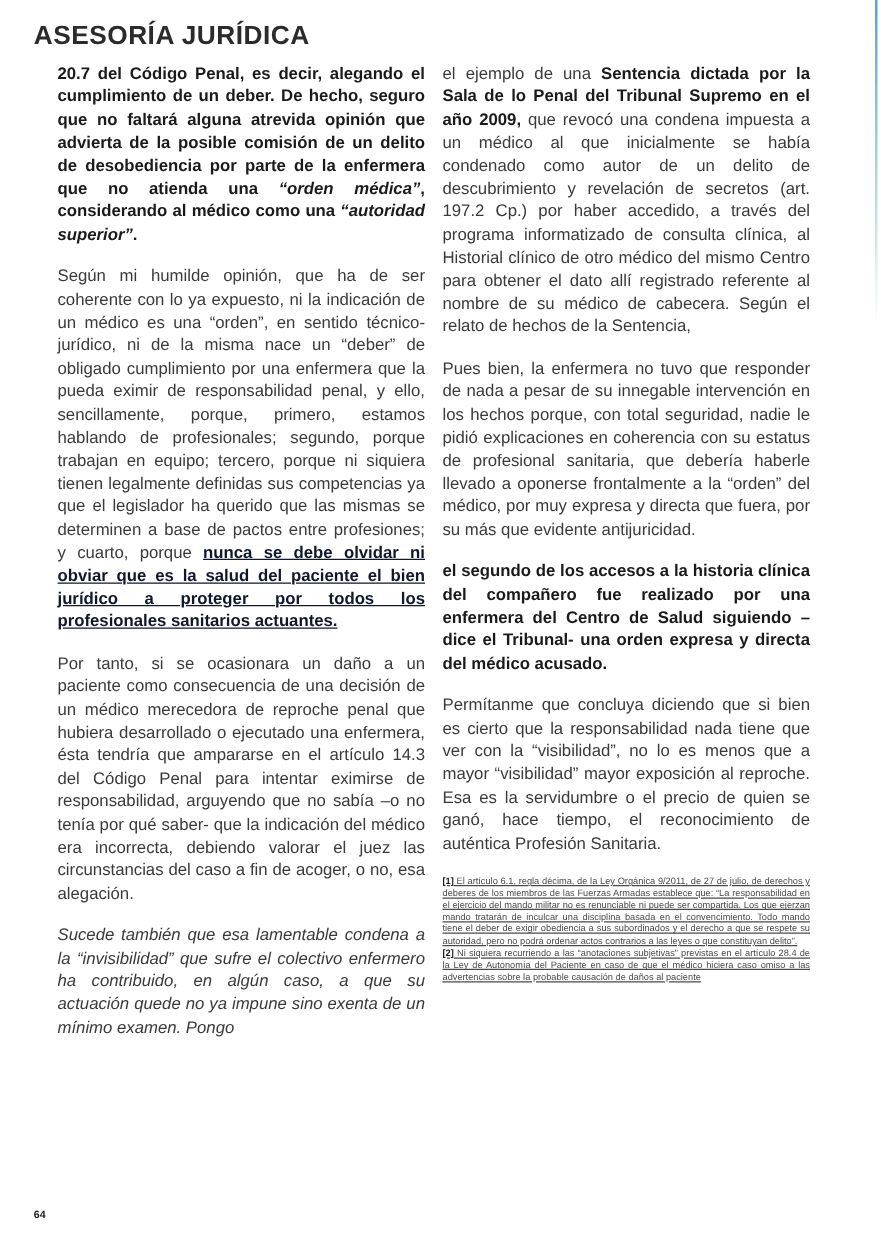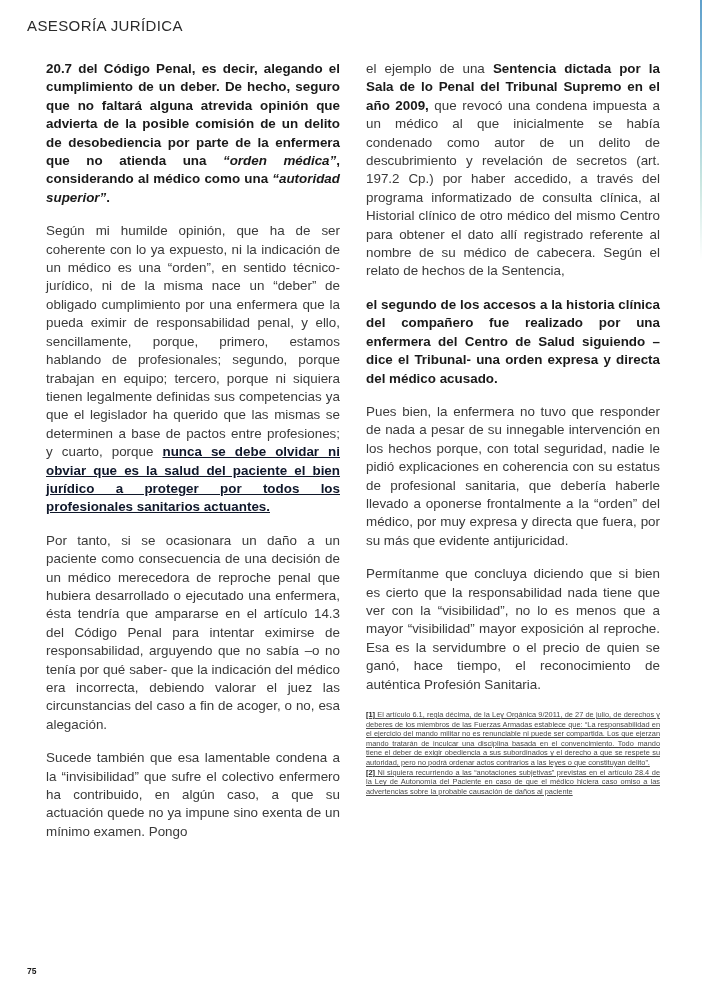--- a/index.html
+++ b/index.html
@@ -28,53 +28,52 @@
 
   .page {
     position: absolute;
     inset: 0;
   }
 
   .header {
     position: absolute;
     left: 27px;
     top: 17px;
-    font-size: 15px;
+    font-size: 21px;
     letter-spacing: 0.4px;
     color: #2b2b2b;
-    font-weight: 400;
+    font-weight: 700;
   }
 
   .columns {
     position: absolute;
     left: 46px;
     top: 50px;
     width: 615px;
     height: 905px;
     display: flex;
-    gap: 26px;
-    margin-top: 10px;
+    gap: 14px;
   }
 
   .col {
     width: 294px;
     position: relative;
   }
 
   p.para {
     margin: 0 0 15px 0;
     font-size: 13.4px;
     line-height: 18.4px;
     text-align: justify;
     text-justify: inter-word;
     color: #3a3a3a;
     -webkit-hyphens: none;
     hyphens: none;
   }
-  p.para:last-child { margin-bottom: 0; }
+  p.para:last-child { margin-bottom: 0; font-style: italic; }
 
   p.para.bold {
     font-weight: bold;
     color: #1a1a1a;
   }
 
   p.para b { font-weight: bold; color: #1a1a1a; }
   p.para .bi { font-weight: bold; font-style: italic; color: #1a1a1a; }
   p.para .bu { font-weight: bold; text-decoration: underline; color: #0f172a; }
 
@@ -134,36 +133,36 @@
       </p>
 
     </div>
 
     <div class="col">
 
       <p class="para">
         <span>el ejemplo de una </span><b>Sentencia dictada por la Sala de lo Penal del Tribunal Supremo en el año 2009,</b><span> que revocó una condena impuesta a un médico al que inicialmente se había condenado como autor de un delito de descubrimiento y revelación de secretos (art. 197.2 Cp.) por haber accedido, a través del programa informatizado de consulta clínica, al Historial clínico de otro médico del mismo Centro para obtener el dato allí registrado referente al nombre de su médico de cabecera. Según el relato de hechos de la Sentencia,</span>
       </p>
 
+      <p class="para">
+        <span>Pues bien, la enfermera no tuvo que responder de nada a pesar de su innegable intervención en los hechos porque, con total seguridad, nadie le pidió explicaciones en coherencia con su estatus de profesional sanitaria, que debería haberle llevado a oponerse frontalmente a la “orden” del médico, por muy expresa y directa que fuera, por su más que evidente antijuricidad.</span>
+      </p>
+
       <p class="para bold">
         <span>el segundo de los accesos a la historia clínica del compañero fue realizado por una enfermera del Centro de Salud siguiendo –dice el Tribunal- una orden expresa y directa del médico acusado.</span>
-      </p>
-
-      <p class="para">
-        <span>Pues bien, la enfermera no tuvo que responder de nada a pesar de su innegable intervención en los hechos porque, con total seguridad, nadie le pidió explicaciones en coherencia con su estatus de profesional sanitaria, que debería haberle llevado a oponerse frontalmente a la “orden” del médico, por muy expresa y directa que fuera, por su más que evidente antijuricidad.</span>
       </p>
 
       <p class="para">
         <span>Permítanme que concluya diciendo que si bien es cierto que la responsabilidad nada tiene que ver con la “visibilidad”, no lo es menos que a mayor “visibilidad” mayor exposición al reproche. Esa es la servidumbre o el precio de quien se ganó, hace tiempo, el reconocimiento de auténtica Profesión Sanitaria.</span>
       </p>
 
       <div class="footnotes">
         <p><span class="fn-mark">[1]</span><span> El artículo 6.1, regla décima, de la Ley Orgánica 9/2011, de 27 de julio, de derechos y deberes de los miembros de las Fuerzas Armadas establece que: “La responsabilidad en el ejercicio del mando militar no es renunciable ni puede ser compartida. Los que ejerzan mando tratarán de inculcar una disciplina basada en el convencimiento. Todo mando tiene el deber de exigir obediencia a sus subordinados y el derecho a que se respete su autoridad, pero no podrá ordenar actos contrarios a las leyes o que constituyan delito”.</span></p>
         <p><span class="fn-mark">[2]</span><span> Ni siquiera recurriendo a las “anotaciones subjetivas” previstas en el artículo 28.4 de la Ley de Autonomía del Paciente en caso de que el médico hiciera caso omiso a las advertencias sobre la probable causación de daños al paciente</span></p>
       </div>
 
     </div>
 
   </div>
 
-  <div class="page-number">75</div>
+  <div class="page-number">64</div>
 
 </div>
 
 </body></html>

